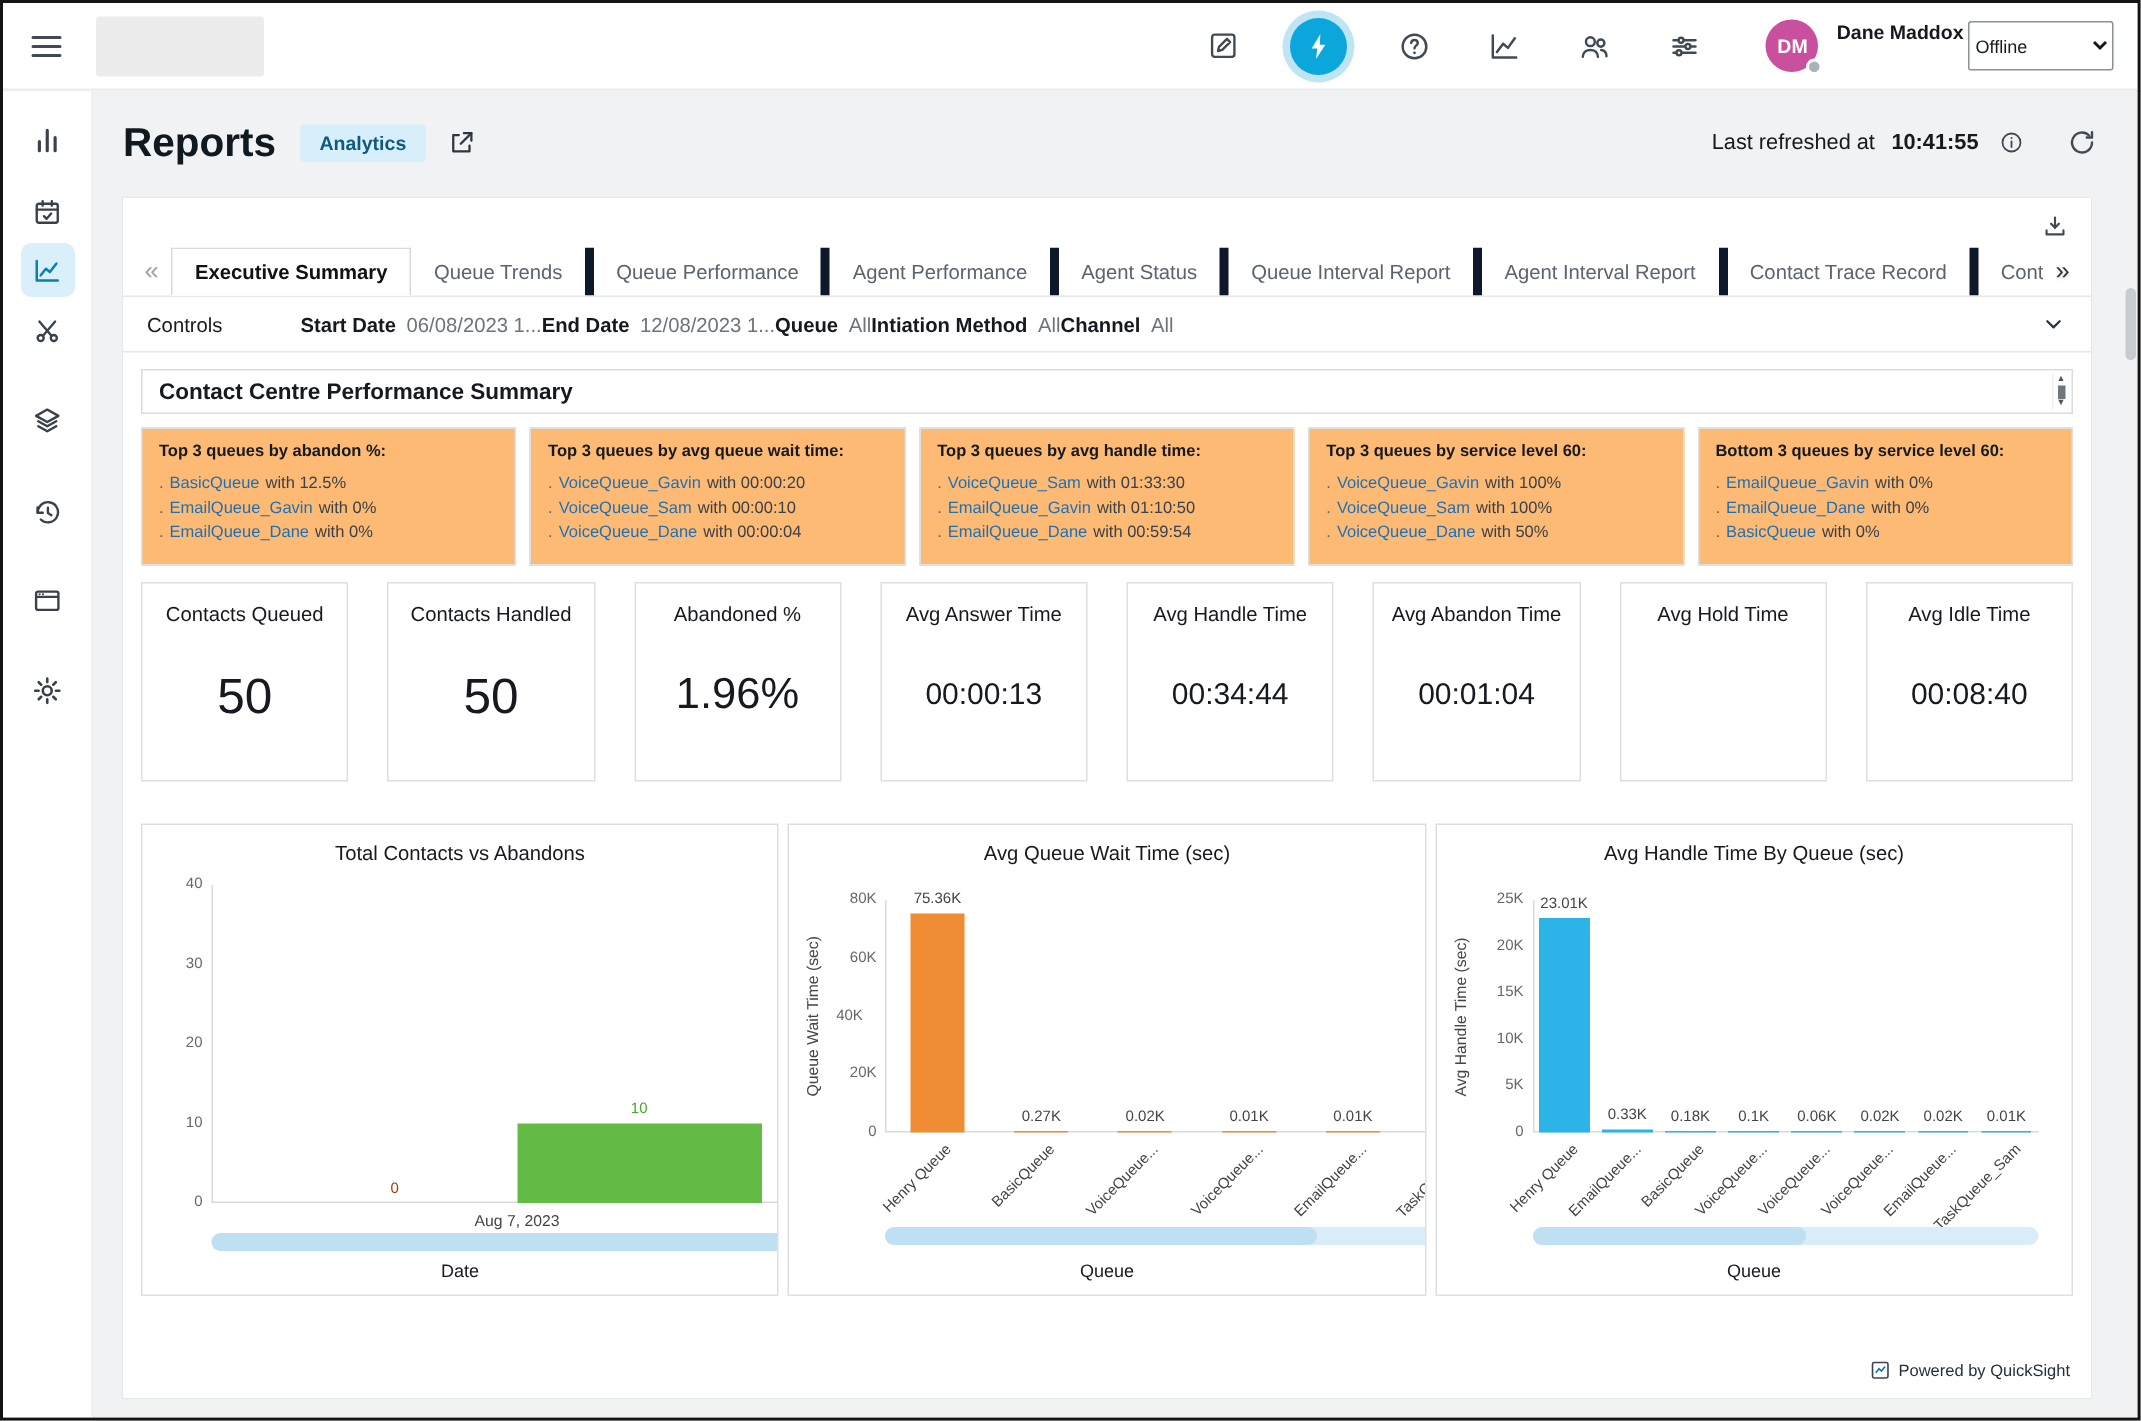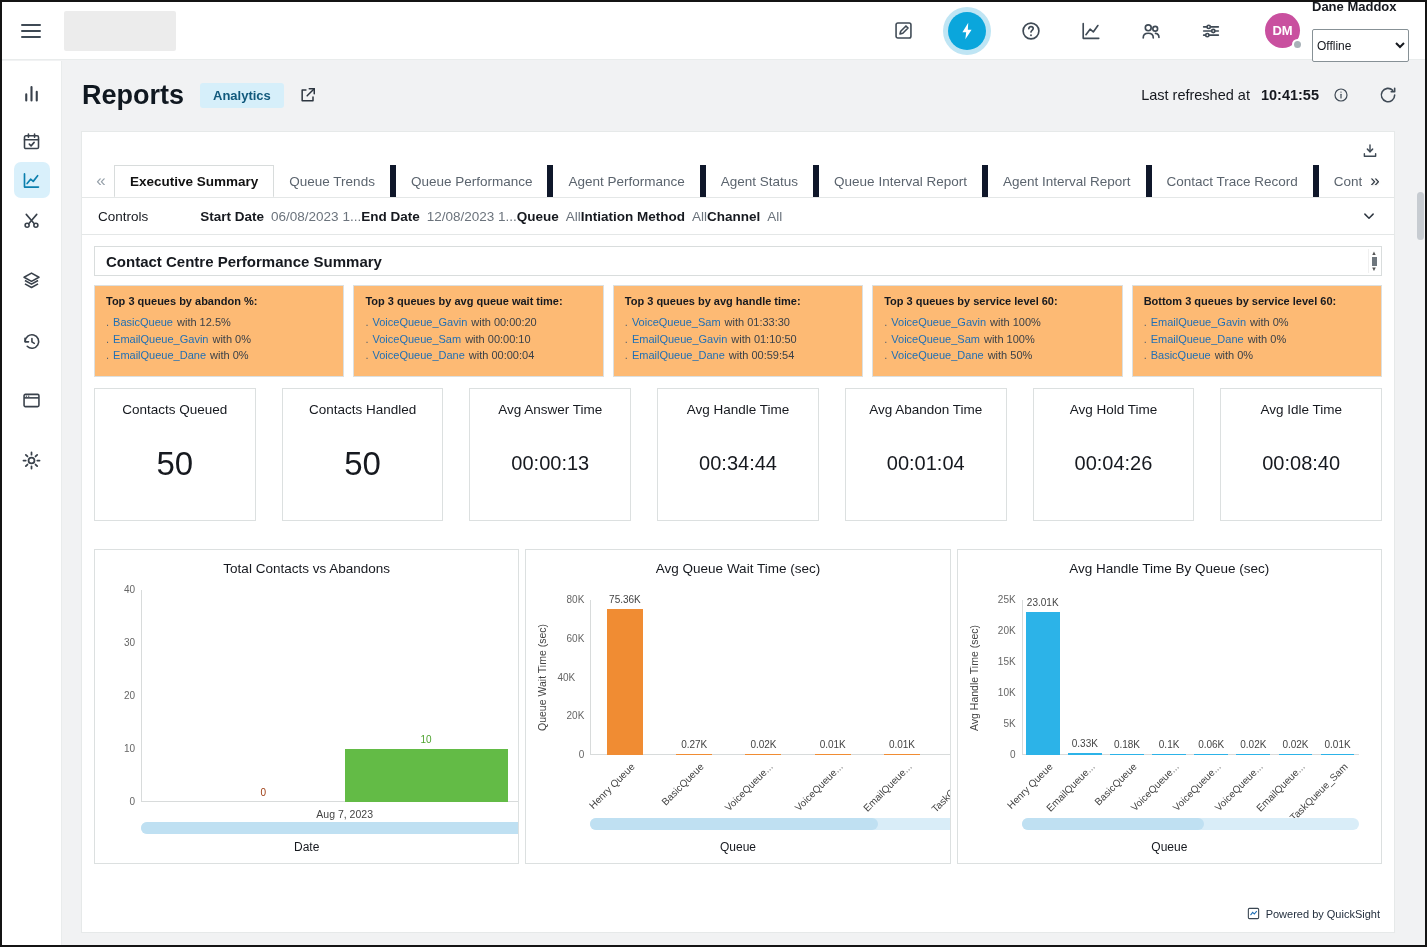--- a/index.html
+++ b/index.html
@@ -12,21 +12,21 @@
   .topbar{position:absolute;top:0;left:0;right:0;height:58px;background:#fff;border-bottom:1px solid #e9ecec;display:flex;align-items:center;z-index:10;padding:0 16px 0 12px}
   .icon-btn{width:34px;height:34px;display:flex;align-items:center;justify-content:center;color:#3f4a55;cursor:pointer;flex:0 0 auto}
   .logo-redacted{width:112px;height:40px;background:#ececec;margin-left:16px;border-radius:2px}
   .topbar-spacer{flex:1}
   .top-icon{margin:0 13px}
   .bolt-ring{width:48px;height:48px;border-radius:50%;background:#bfe5f4;display:flex;align-items:center;justify-content:center;margin:0 10px;cursor:pointer;flex:0 0 auto}
   .bolt-circle{width:38px;height:38px;border-radius:50%;background:var(--accent,#0aa6dc);display:flex;align-items:center;justify-content:center}
   .avatar-wrap{position:relative;margin:0 12px 0 24px;flex:0 0 auto;cursor:pointer}
   .avatar{width:35px;height:35px;border-radius:50%;background:#c9509f;color:#fff;font-size:13px;font-weight:700;display:flex;align-items:center;justify-content:center}
   .status-dot{position:absolute;right:-3px;bottom:-2px;width:11px;height:11px;border-radius:50%;background:#a8b2b8;border:2px solid #fff}
-  .user-col{display:flex;flex-direction:column;gap:15px}
+  .user-col{display:flex;flex-direction:row;gap:3px}
   .user-name{font-size:13px;color:#16191f;font-weight:700}
   .status-select{width:97px;height:33px;font-size:12px;font-family:inherit;color:#16191f;border:1px solid #879196;border-radius:2px;background:#fff}
 
   
   .sidebar{position:absolute;top:59px;left:0;bottom:0;width:60px;background:#fff;border-right:1px solid #e9ecec;display:flex;flex-direction:column;align-items:center;z-index:9}
   .side-item{width:36px;height:36px;border-radius:7px;display:flex;align-items:center;justify-content:center;color:#39414b;cursor:pointer;flex:0 0 auto}
   .side-item.active{background:#d9f0fb;color:#0b7fae}
 
   
   .main{position:absolute;left:61px;top:59px;right:0;bottom:0;background:#f1f2f3}
@@ -418,42 +418,45 @@
               <div class="kpi-value xl">50</div>
             </div>
           </div>
           <div class="kpi-card">
             <div class="kpi-label">Contacts Handled</div>
             <div class="kpi-value-wrap">
               <div class="kpi-value xl">50</div>
             </div>
           </div>
           <div class="kpi-card">
+            <div class="kpi-label">Abandoned %</div>
+            <div class="kpi-value-wrap">
+              <div class="kpi-value lg">1.96%</div>
+            </div>
+          </div>
+          <div class="kpi-card">
             <div class="kpi-label">Avg Answer Time</div>
             <div class="kpi-value-wrap">
               <div class="kpi-value md">00:00:13</div>
             </div>
           </div>
           <div class="kpi-card">
             <div class="kpi-label">Avg Handle Time</div>
             <div class="kpi-value-wrap">
               <div class="kpi-value md">00:34:44</div>
             </div>
           </div>
           <div class="kpi-card">
             <div class="kpi-label">Avg Abandon Time</div>
             <div class="kpi-value-wrap">
               <div class="kpi-value md">00:01:04</div>
             </div>
           </div>
           <div class="kpi-card">
             <div class="kpi-label">Avg Hold Time</div>
-            <div class="kpi-value-wrap">
-              <div class="kpi-value md">00:04:26</div>
-            </div>
           </div>
           <div class="kpi-card">
             <div class="kpi-label">Avg Idle Time</div>
             <div class="kpi-value-wrap">
               <div class="kpi-value md">00:08:40</div>
             </div>
           </div>
         </div>
 
       <div class="charts-row">

